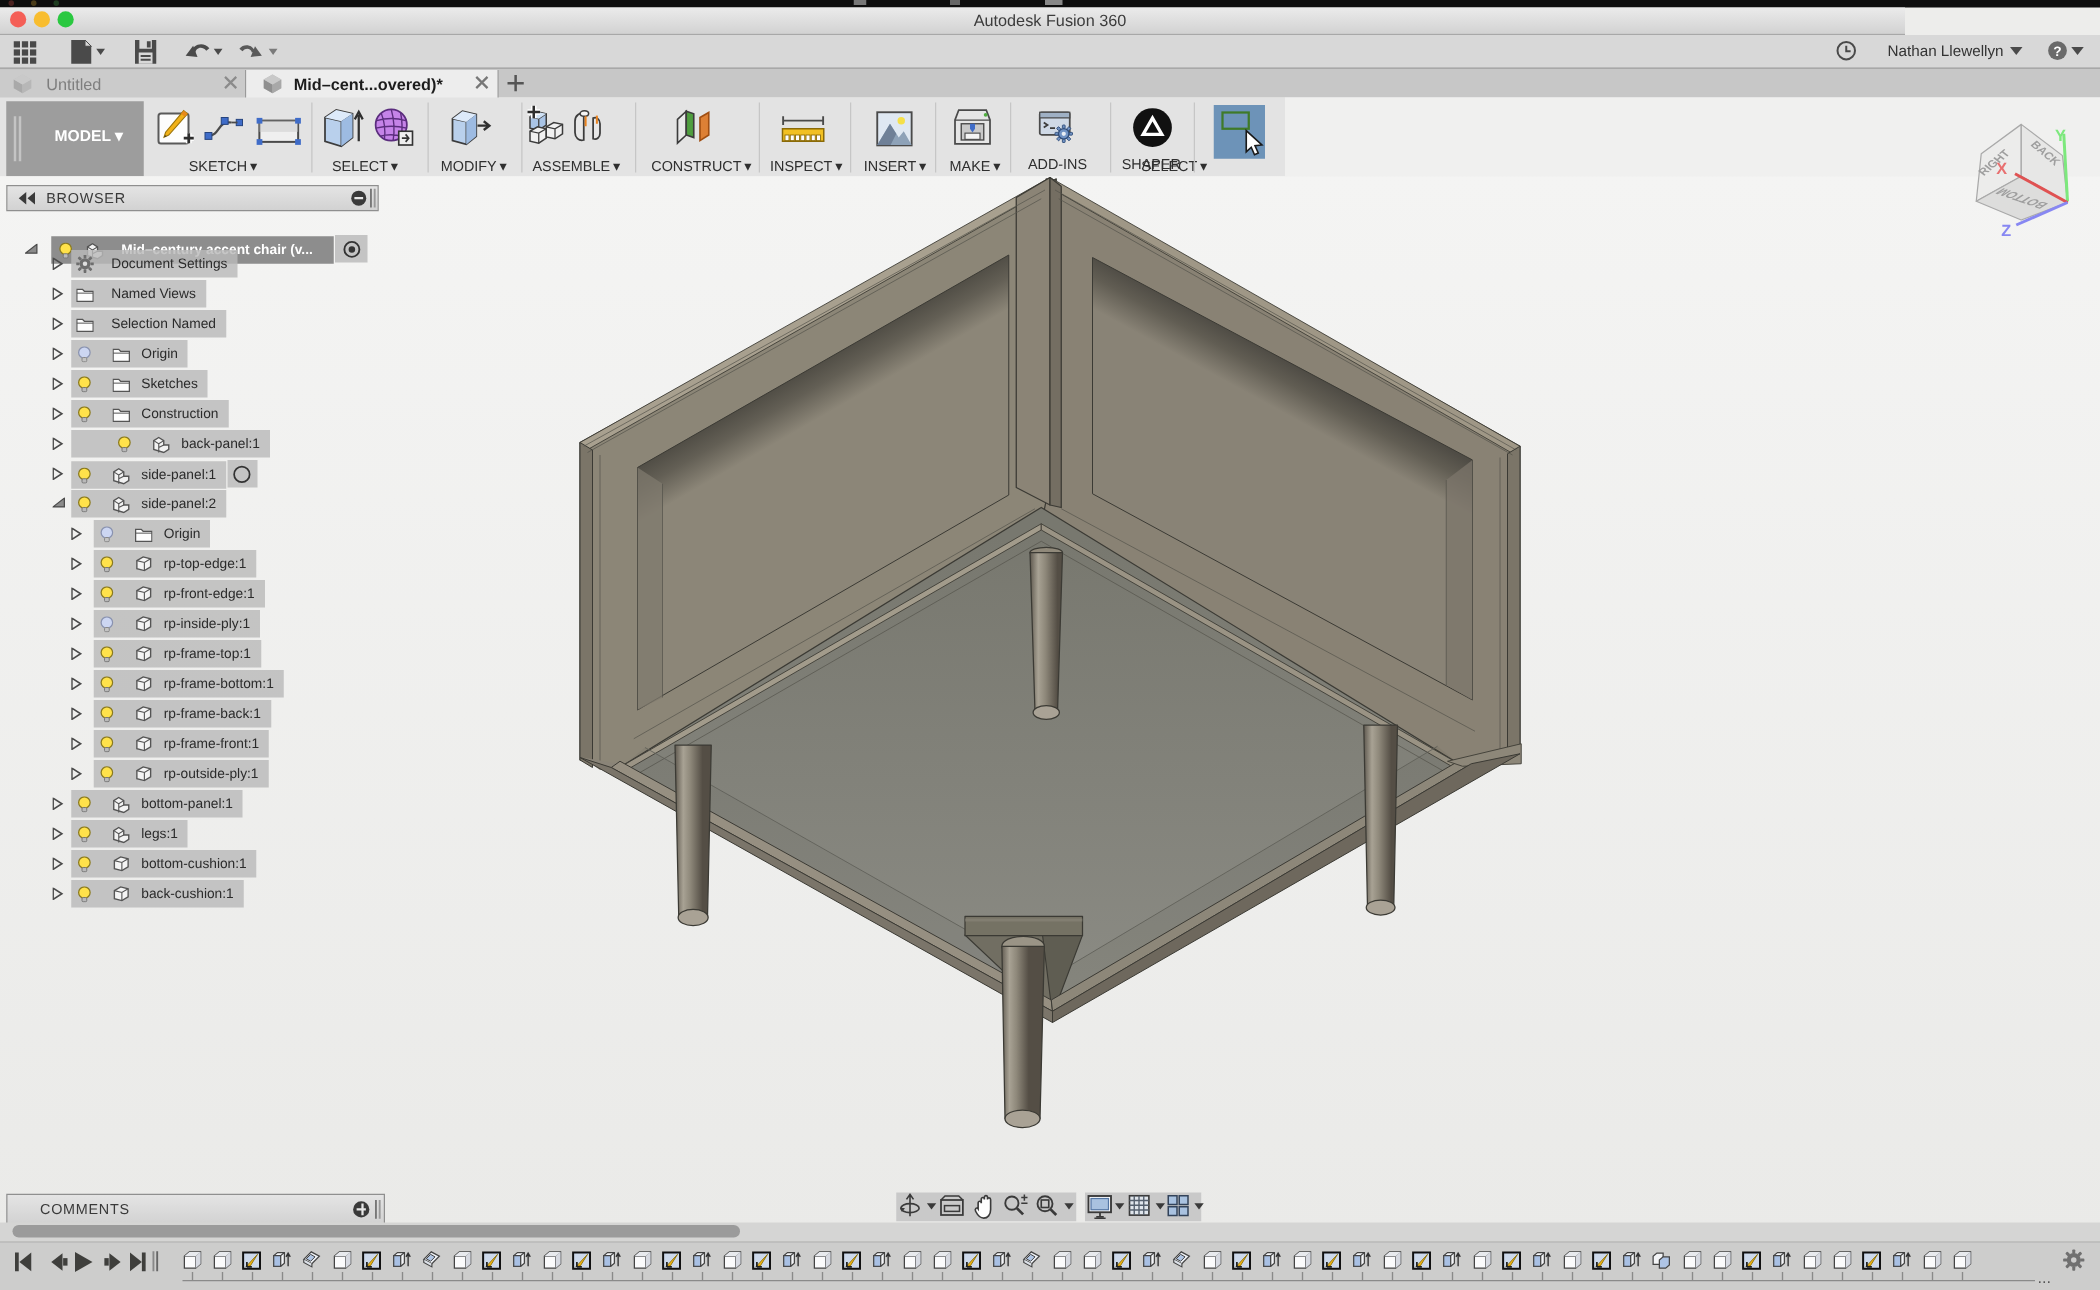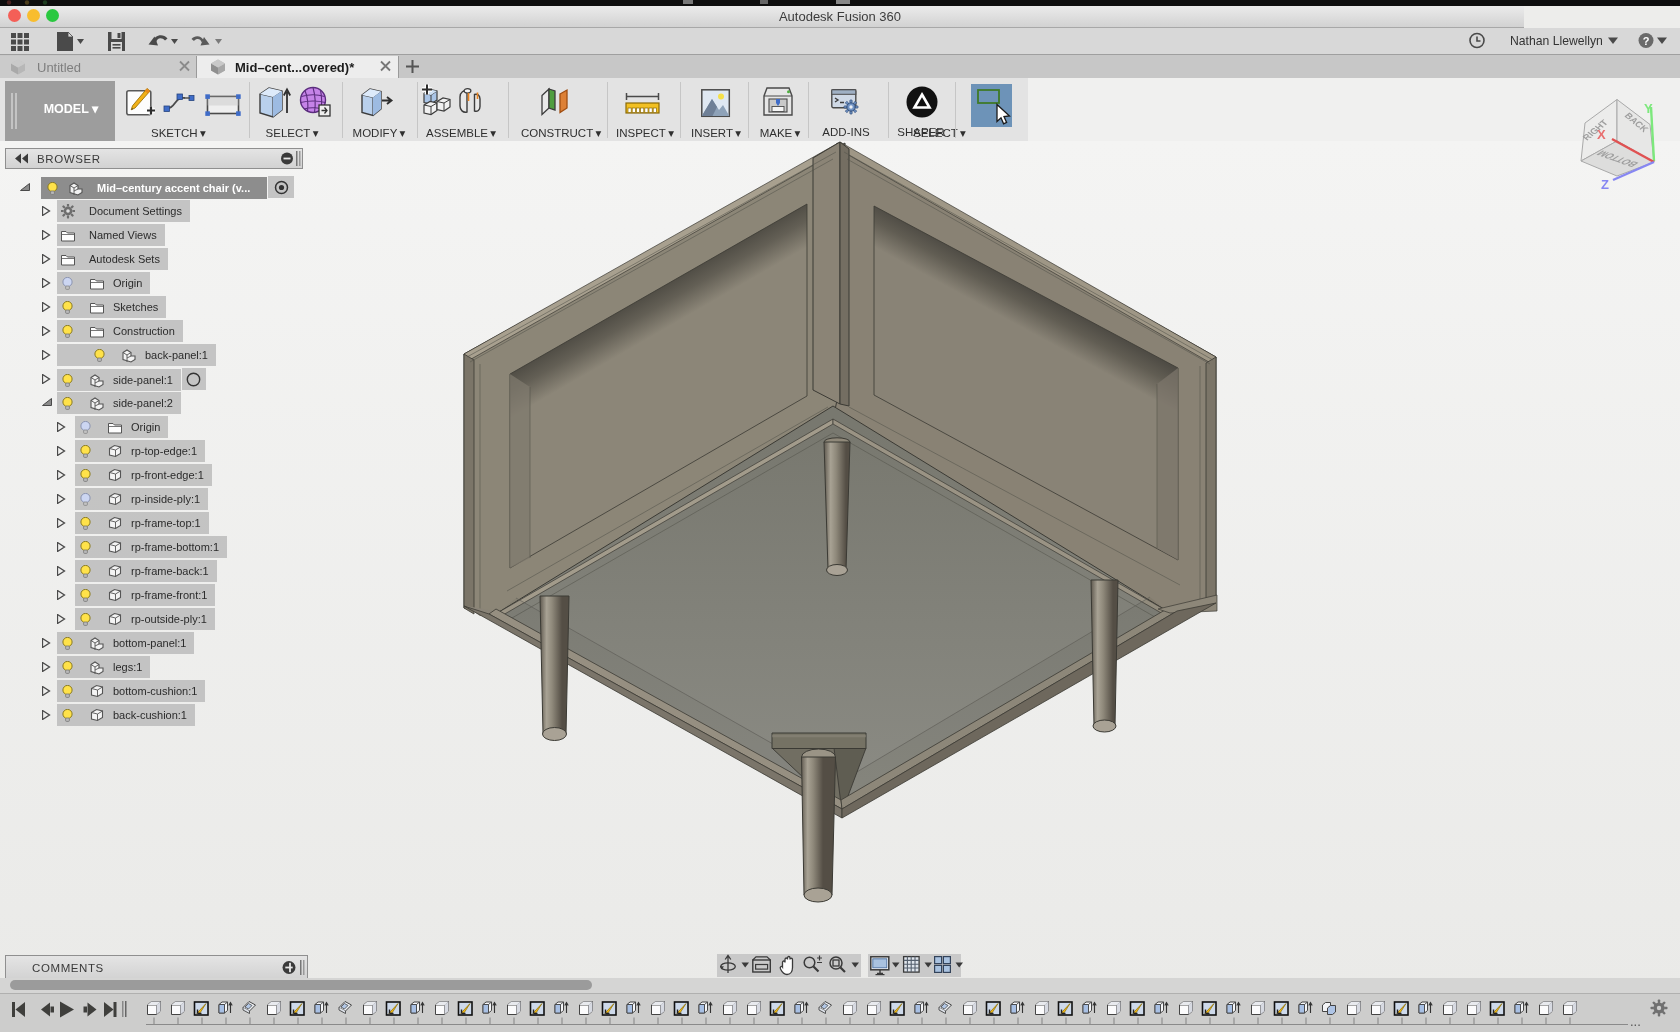--- a/index.html
+++ b/index.html
@@ -103,21 +103,21 @@
 <div class="rsep" style="left:888px;"></div>
 <div class="rsep" style="left:955px;"></div>
 <div class="abs" id="canvas"></div>
 <div class="panelhead" style="left:5px;top:148px;width:298px;height:21px;">
   <span class="ptxt" style="left:31px;top:4px;">BROWSER</span>
 </div>
 <div class="panelhead" style="left:5px;top:955px;width:303px;height:25px;">
   <span class="ptxt" style="left:26px;top:6px;">COMMENTS</span>
 </div>
 <div id="tree">
-  <div class="trow" style="left:41px;top:176px;"><svg class="abs" width="12" height="10" style="left:-21px;top:7px;">
+  <div class="trow" style="left:41px;top:188px;"><svg class="abs" width="12" height="10" style="left:-21px;top:7px;">
         <use href="#triO"></use>
       </svg>
     <span class="chip" style="background:#8d8d8d;color:#fff;font-weight:bold;">
       <svg width="11" height="13" style="margin-left:6px;">
           <use href="#bulbY"></use>
         </svg>
       <svg width="15" height="16" style="margin-left:11px;">
           <use href="#compI"></use>
         </svg>
       <span class="ctext" style="margin-left:13px;width:162px;overflow:hidden;">Mid–century accent chair (v...</span>
@@ -143,21 +143,21 @@
           <use href="#folder"></use>
         </svg>
         <span class="ctext" style="margin-left:14px;">Named Views</span>
       </span></div>
   <div class="trow" style="left:0;top:248px;"><svg class="abs" width="10" height="10" style="left:42px;top:6px;">
         <use href="#triC"></use>
       </svg><span class="chip" style="margin-left:57px;">
         <svg width="14" height="13" style="margin-left:4px;">
           <use href="#folder"></use>
         </svg>
-        <span class="ctext" style="margin-left:14px;">Autodesk Sets</span>
+        <span class="ctext" style="margin-left:14px;">Selection Named</span>
       </span></div>
   <div class="trow" style="left:0;top:272px;"><svg class="abs" width="10" height="10" style="left:42px;top:6px;">
         <use href="#triC"></use>
       </svg><span class="chip" style="margin-left:57px;">
         <svg width="11" height="13" style="margin-left:5px;">
           <use href="#bulbB"></use>
         </svg>
         <svg width="14" height="13" style="margin-left:17px;">
           <use href="#folder"></use>
         </svg>

